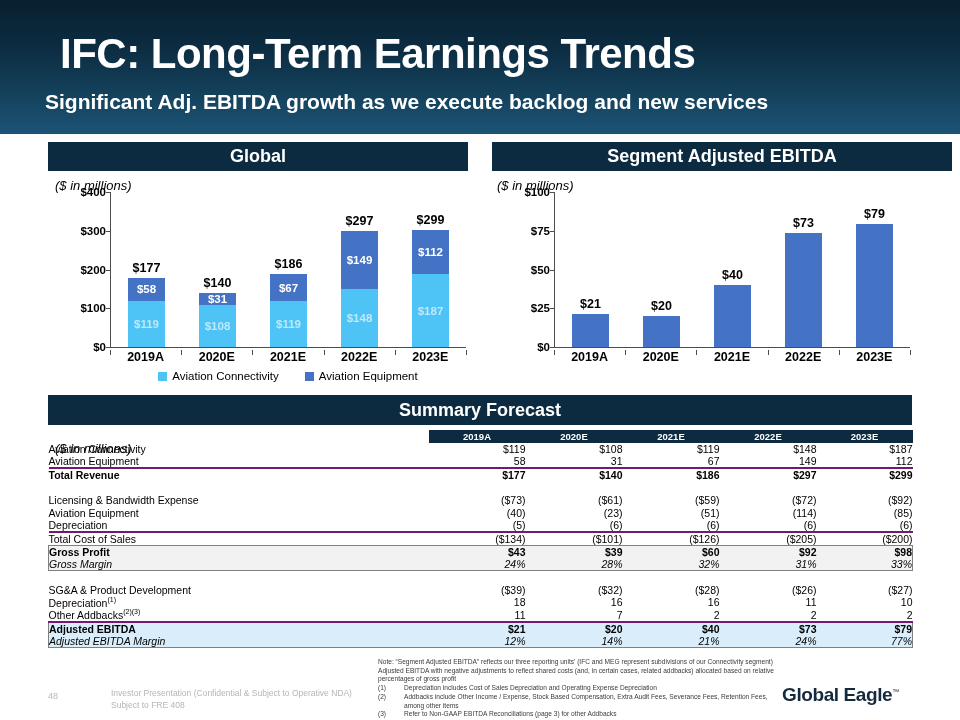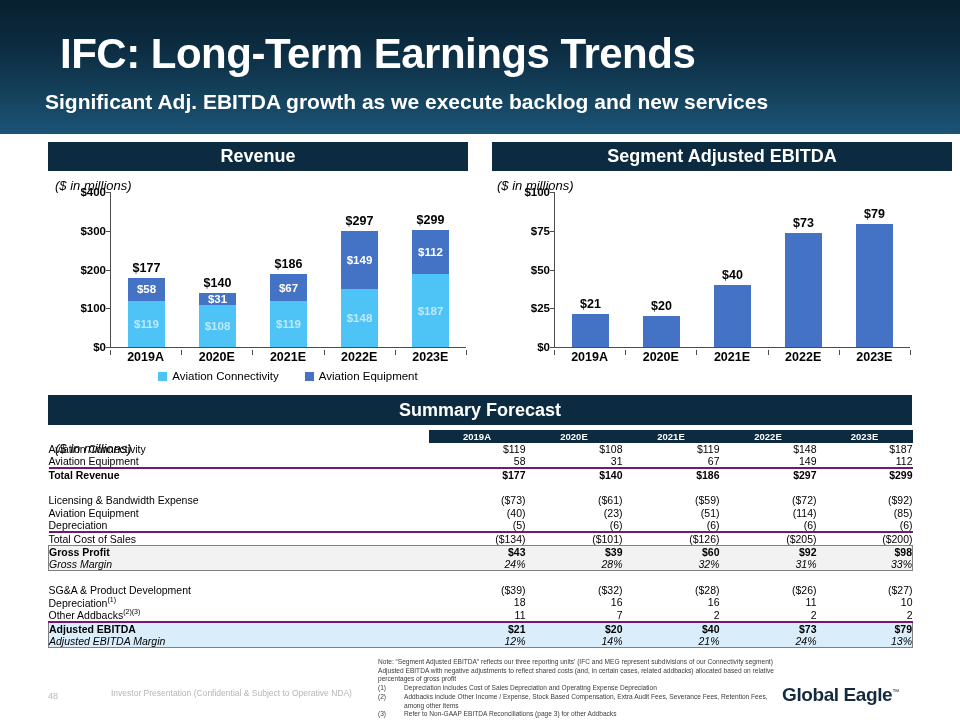--- a/index.html
+++ b/index.html
@@ -151,21 +151,21 @@
   }
   #logo .tm { font-size: 7px; vertical-align: super; font-weight: normal; }
 </style>
 </head>
 <body>
 
 <div class="header"></div>
 <div class="slide-title">IFC: Long-Term Earnings Trends</div>
 <div class="slide-subtitle">Significant Adj. EBITDA growth as we execute backlog and new services</div>
 
-<div class="panel-head" id="rev-head">Revenue</div>
+<div class="panel-head" id="rev-head">Global</div>
 <div class="units" id="rev-units">($ in millions)</div>
 <div class="chart" id="rev-chart">
   <div class="plot">
     <div class="bars">
         <div class="bargrp">
           <div class="bar">
             <div class="total">$177</div>
             <div class="seg upper" style="height: 22.62px;">$58</div>
             <div class="seg lower" style="height: 46.41px;">$119</div>
           </div>
@@ -431,21 +431,21 @@
           <td class="val b">$40</td>
           <td class="val b">$73</td>
           <td class="val b last">$79</td>
         </tr>
         <tr class="band-blue band-bot">
           <td class="lbl first ind1 it">Adjusted EBITDA Margin</td>
           <td class="val it">12%</td>
           <td class="val it">14%</td>
           <td class="val it">21%</td>
           <td class="val it">24%</td>
-          <td class="val it last">13%</td>
+          <td class="val it last">77%</td>
         </tr>
       </tbody>
   </table>
 </div>
 
 <div id="notes">
   <div>Note: “Segment Adjusted EBITDA” reflects our three reporting units’ (IFC and MEG represent subdivisions of our Connectivity segment) Adjusted EBITDA with negative adjustments to reflect shared costs (and, in certain cases, related addbacks) allocated based on relative percentages of gross profit</div>
   <div id="note-items">
       <div class="nrow">
         <div class="nnum">(1)</div>
@@ -458,14 +458,15 @@
       <div class="nrow">
         <div class="nnum">(3)</div>
         <div>Refer to Non-GAAP EBITDA Reconciliations (page 3) for other Addbacks</div>
       </div>
     </div>
 </div>
 
 <div id="pagenum">48</div>
 <div id="footer-text">
   <div>Investor Presentation (Confidential &amp; Subject to Operative NDA)</div>
+  <div>Subject to FRE 408</div>
 </div>
 <div id="logo"><span>Global Eagle</span><span class="tm">™</span></div>
 
 </body></html>

